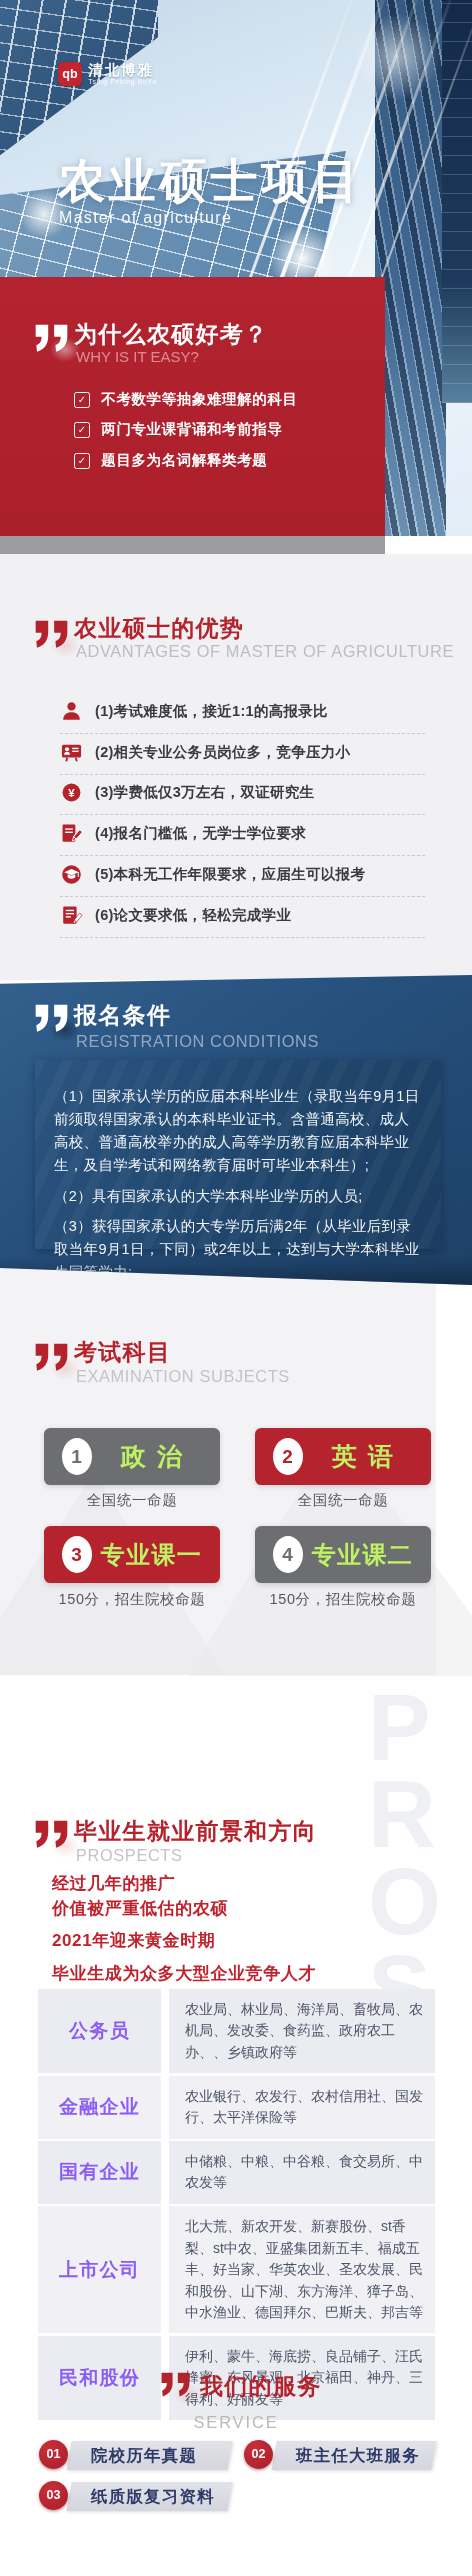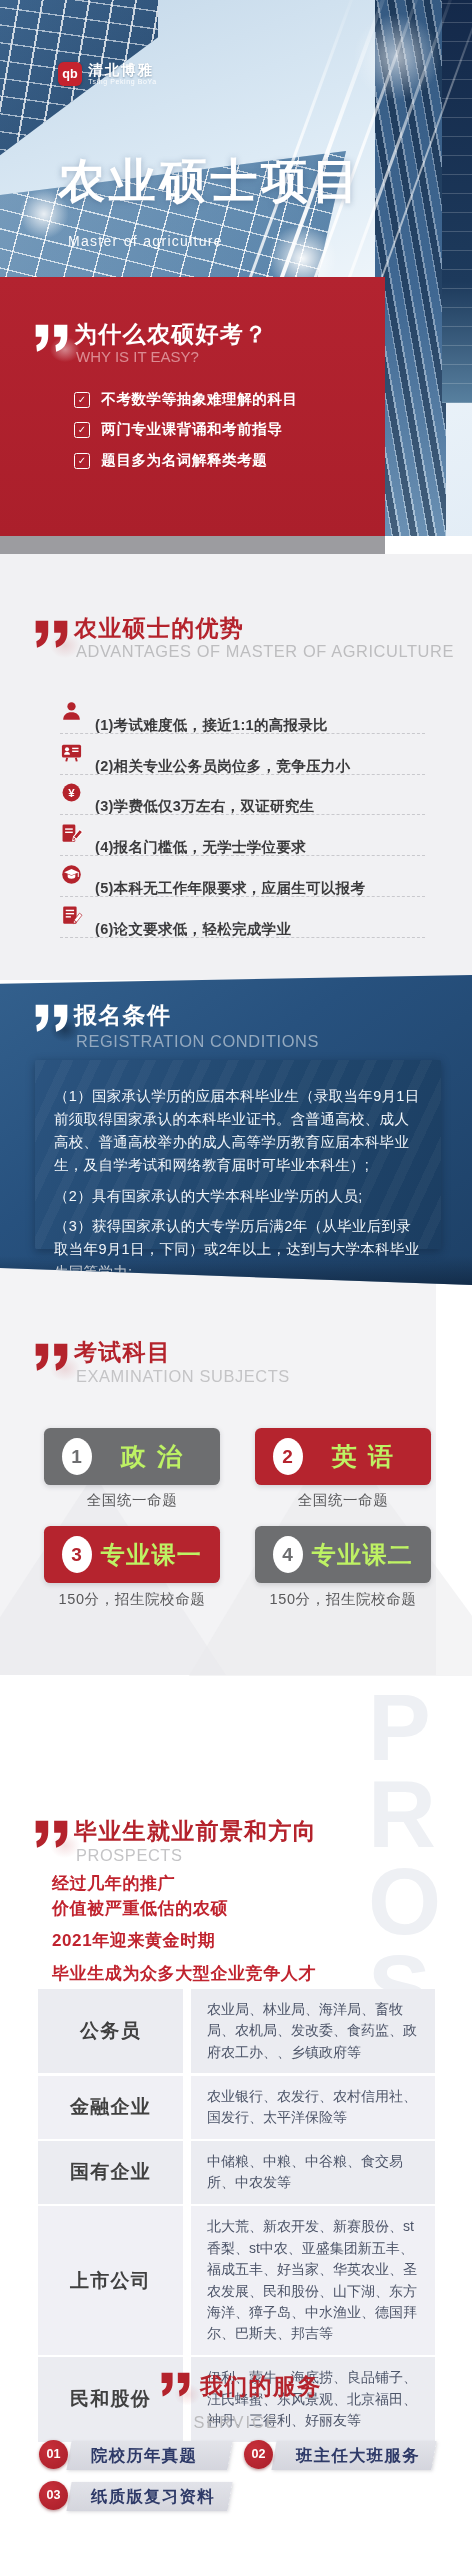--- a/index.html
+++ b/index.html
@@ -26,21 +26,21 @@
   .bld-right-main{left:375px;top:0;width:71px;height:536px;
     background-image:repeating-linear-gradient(80deg,rgba(18,40,66,.55) 0 6.3px,rgba(255,255,255,.35) 6.3px 8.2px,rgba(70,110,150,.35) 8.2px 16.4px,rgba(255,255,255,.3) 16.4px 17.6px),
       linear-gradient(180deg,#2c5078 0%,#3c6490 55%,#7ea3c3 100%);}
   .bld-right-edge{left:442px;top:0;width:30px;height:403px;
     background-image:repeating-linear-gradient(0deg,rgba(255,255,255,.18) 0 1.3px,rgba(0,0,0,0) 1.3px 19px),
       linear-gradient(180deg,#14294a 0%,#1d3a5c 70%,#58809f 100%);}
   .streak{position:absolute;top:-38px;height:630px;width:3.1px;transform:rotate(20deg);
     background:linear-gradient(180deg,rgba(255,255,255,0) 0%,rgba(255,255,255,.95) 30%,rgba(255,255,255,.9) 70%,rgba(255,255,255,0) 100%);}
   .glow{position:absolute;border-radius:50%;}
   .hero-title{position:absolute;left:58px;top:150px;font-size:47px;font-weight:700;color:#ffffff;letter-spacing:3.8px;text-shadow:0 1.3px 6.3px rgba(40,70,110,.35);}
-  .hero-sub{position:absolute;left:59px;top:233px;font-size:14px;font-weight:400;color:rgba(255,255,255,.96);letter-spacing:1.3px;margin-left:9px;}
+  .hero-sub{position:absolute;left:59px;top:209px;font-size:16px;font-weight:400;color:rgba(255,255,255,.96);letter-spacing:1.3px;}
   .logo{position:absolute;left:58px;top:62px;display:flex;align-items:flex-start;}
   .logo-badge{width:24px;height:24px;border-radius:5.7px;background:#c5232e;color:#fff;font-weight:700;font-size:12.6px;line-height:24px;text-align:center;box-shadow:0 0.6px 2.5px rgba(0,0,0,.25);}
   .logo-txt{margin-left:6.3px;}
   .logo-cn{font-size:14.5px;font-weight:700;color:#fff;letter-spacing:1.9px;line-height:16.4px;text-shadow:0 0.6px 1.9px rgba(30,60,90,.4);}
   .logo-en{font-size:7px;color:rgba(255,255,255,.92);letter-spacing:0.6px;}
 
   
   .quote{position:relative;width:33px;height:44px;}
   .quote svg{position:relative;z-index:1;width:33px;height:42px;display:block;}
   .quote::after{content:"";position:absolute;left:8.8px;top:14px;width:42px;height:35px;border-radius:50%;
@@ -58,21 +58,21 @@
   .check{width:14px;height:14px;border:1.6px solid #fff;border-radius:2.5px;color:#fff;font-size:10px;line-height:13.2px;text-align:center;font-weight:700;flex:none;}
   .why-item-text{margin-left:11.3px;color:#fff;font-size:14.5px;font-weight:700;letter-spacing:0.6px;}
 
   
   .adv-sec{position:absolute;left:0;top:554px;width:472px;height:426px;background:#f1f1f3;}
   .adv-quote{position:absolute;left:35px;top:60px;--qsh:rgba(184,40,48,.14);color:#b4232c;}
   .adv-title{position:absolute;left:74px;top:59px;color:#b4232c;}
   .adv-sub{position:absolute;left:76px;top:88px;color:#bdbdbf;}
   .adv-row{position:absolute;left:60px;width:365px;height:42px;border-bottom:1.3px dashed #c9c9cd;}
   .adv-ico{position:absolute;left:0;top:8.8px;width:23px;height:23px;}
-  .adv-txt{position:absolute;left:35px;top:14px;line-height:40px;font-size:14.5px;font-weight:600;color:#3b3b3d;letter-spacing:0.3px;}
+  .adv-txt{position:absolute;left:35px;top:0;line-height:40px;font-size:14.5px;font-weight:600;color:#3b3b3d;letter-spacing:0.3px;}
 
   
   .reg-sec{position:absolute;left:0;top:975px;width:472px;height:310px;
     background:linear-gradient(145deg,#33608d 0%,#27517e 40%,#1d4066 100%);
     clip-path:polygon(0 8.8px,100% 0,100% 310px,0 293px);z-index:3;}
   .reg-sec::before{content:"";position:absolute;inset:0;
     background:linear-gradient(115deg,rgba(255,255,255,.07) 0 1.3px,rgba(0,0,0,0) 1.3px 57px);}
   .reg-sec::after{content:"";position:absolute;left:0;bottom:0;width:100%;height:29px;
     background:linear-gradient(180deg,rgba(10,26,46,0) 0%,rgba(10,26,46,.5) 100%);}
   .reg-quote{position:absolute;left:35px;top:23px;--qsh:rgba(8,22,40,.45);color:#fff;}
@@ -107,22 +107,22 @@
   .pros-sec{position:absolute;left:0;top:1675px;width:472px;height:901px;background:#ffffff;}
   .wm{position:absolute;left:368px;width:139px;font-size:94px;line-height:87px;font-weight:700;color:#eef0f4;z-index:0;}
   .pros-quote{position:absolute;left:35px;top:139px;--qsh:rgba(184,40,48,.14);color:#b4232c;z-index:2;}
   .pros-title{position:absolute;left:74px;top:141px;color:#b4232c;z-index:2;}
   .pros-sub{position:absolute;left:76px;top:171px;color:#c4c4c6;z-index:2;}
   .slogan{position:absolute;left:52px;font-size:17px;font-weight:700;color:#c0232e;letter-spacing:0.6px;z-index:2;}
   .jobs-table{position:absolute;left:38px;top:314px;width:397px;z-index:2;display:flex;flex-direction:column;}
   .jrow{display:flex;margin-bottom:2.5px;}
   .jrow:nth-child(odd) .jcell{background:#ebecf1;}
   .jrow:nth-child(even) .jcell{background:#f0f0f5;}
-  .jlabel{flex:none;width:145px;display:flex;align-items:center;justify-content:center;
-    font-size:19px;font-weight:600;color:#404040;letter-spacing:1.3px;}
+  .jlabel{flex:none;width:123px;display:flex;align-items:center;justify-content:center;
+    font-size:19px;font-weight:600;color:#8b5cf6;letter-spacing:1.3px;}
   .jgap{flex:none;width:7.6px;background:#fff !important;}
   .jval{flex:1;display:flex;align-items:center;box-sizing:border-box;padding:10px 11.3px 10px 16.4px;
     font-size:14px;line-height:21.4px;color:#4c5468;}
   .r1{min-height:57px;}.r2{min-height:45px;}.r3{min-height:60px;}.r4{min-height:103px;}.r5{min-height:65px;}
 
   
   .svc-quote{position:absolute;left:159px;top:689px;--qsh:rgba(184,40,48,.14);color:#b4232c;transform:scale(.88);z-index:2;}
   .svc-title{position:absolute;left:200px;top:696px;color:#b4232c;z-index:2;}
   .svc-sub{position:absolute;left:0;top:738px;width:472px;text-align:center;color:#b9b9bb;font-size:16.4px;letter-spacing:1.9px;z-index:2;}
   .svc-item{position:absolute;height:29px;z-index:2;}

